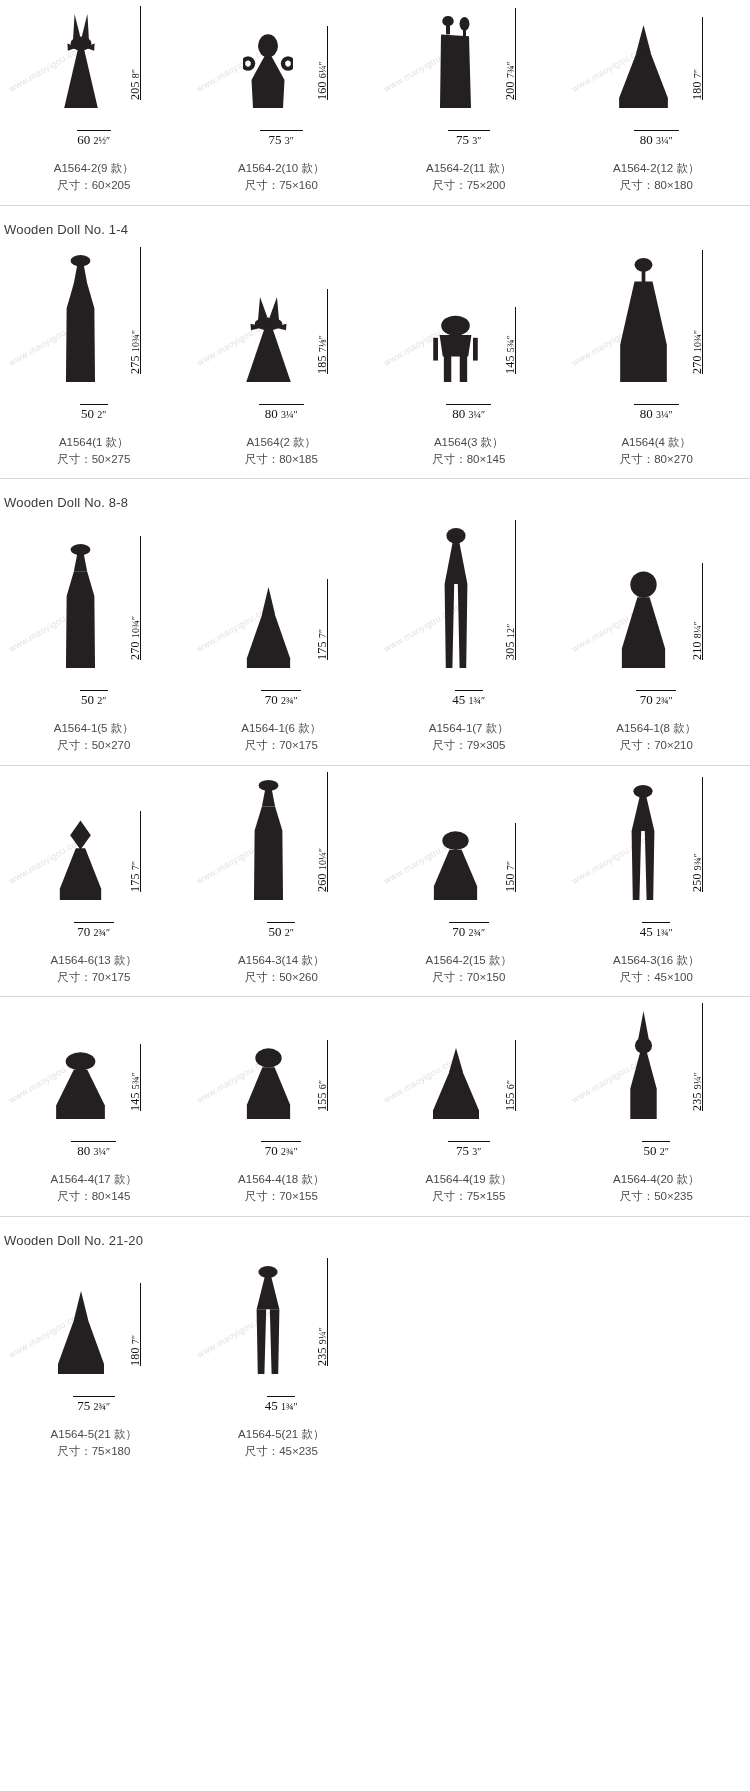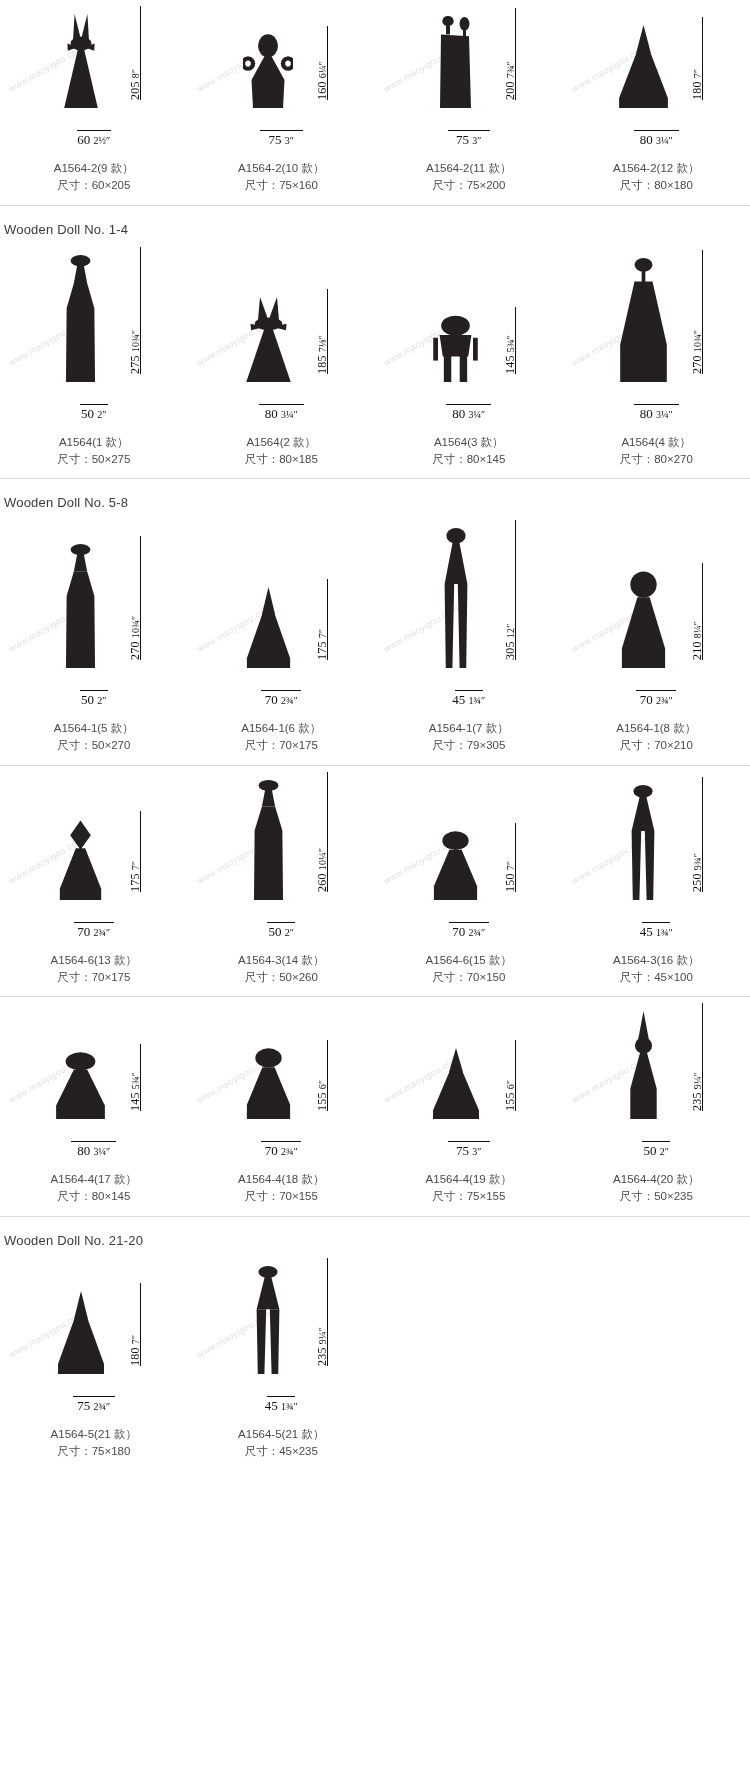--- a/index.html
+++ b/index.html
@@ -357,21 +357,21 @@
             <div class="hdim"><span class="hline" style="width: 45.05px;"></span><span>80</span> <span class="frac">3¼″</span></div>
             <div class="caption-block">
               <div class="code">A1564(4 款）</div>
               <div class="size">尺寸：80×270</div>
             </div>
           </div>
         </div>
       </div>
       <div class="section">
         <div class="divider-line"></div>
-        <div class="section-title">Wooden Doll No. 5-8</div>
+        <div class="section-title">Wooden Doll No. 8-8</div>
         <div class="row">
           <div class="cell">
             <div class="figure" style="height: 174px;">
               <div class="watermark">www.maoyigou.com</div>
               <div class="fig-inner" style="width: 33px; height: 124px; margin-bottom: 20px; margin-right: 26px;">
                 <svg width="33" height="124" viewBox="0 0 33 124" xmlns="http://www.w3.org/2000/svg">
                   <ellipse cx="16.5" cy="5.58" rx="9.9" ry="5.58" fill="#241f20"></ellipse>
                   <path d="M13.2,9.92 L19.8,9.92 L23.1,27.28 L9.899999999999999,27.28 Z" fill="#241f20"></path>
                   <path d="M9.899999999999999,27.28 L23.1,27.28 L30.36,52.08 L31.02,124 L1.9800000000000004,124 L2.6400000000000006,52.08 Z" fill="#241f20"></path>
                 </svg>
@@ -504,21 +504,21 @@
                   <path d="M17.39,18.630000000000003 L29.61,18.630000000000003 L45.120000000000005,55.2 L45.120000000000005,69 L1.879999999999999,69 L1.879999999999999,55.2 Z" fill="#241f20"></path>
                 </svg>
               </div>
               <div class="vdim" style="height: 69px;">
                 <div class="vline" style="height: 69px;"></div>
                 <div class="vlabel"><span>150</span> <span class="frac">7″</span></div>
               </div>
             </div>
             <div class="hdim"><span class="hline" style="width: 39.95px;"></span><span>70</span> <span class="frac">2¾″</span></div>
             <div class="caption-block">
-              <div class="code">A1564-6(15 款）</div>
+              <div class="code">A1564-2(15 款）</div>
               <div class="size">尺寸：70×150</div>
             </div>
           </div>
           <div class="cell">
             <div class="figure" style="height: 154px;">
               <div class="watermark">www.maoyigou.com</div>
               <div class="fig-inner" style="width: 30px; height: 115px; margin-bottom: 20px; margin-right: 26px;">
                 <svg width="30" height="115" viewBox="0 0 30 115" xmlns="http://www.w3.org/2000/svg">
                   <ellipse cx="15" cy="6.325" rx="9.6" ry="6.325" fill="#241f20"></ellipse>
                   <path d="M12,10.35 L18,10.35 L26.4,46 L3.5999999999999996,46 Z" fill="#241f20"></path>

